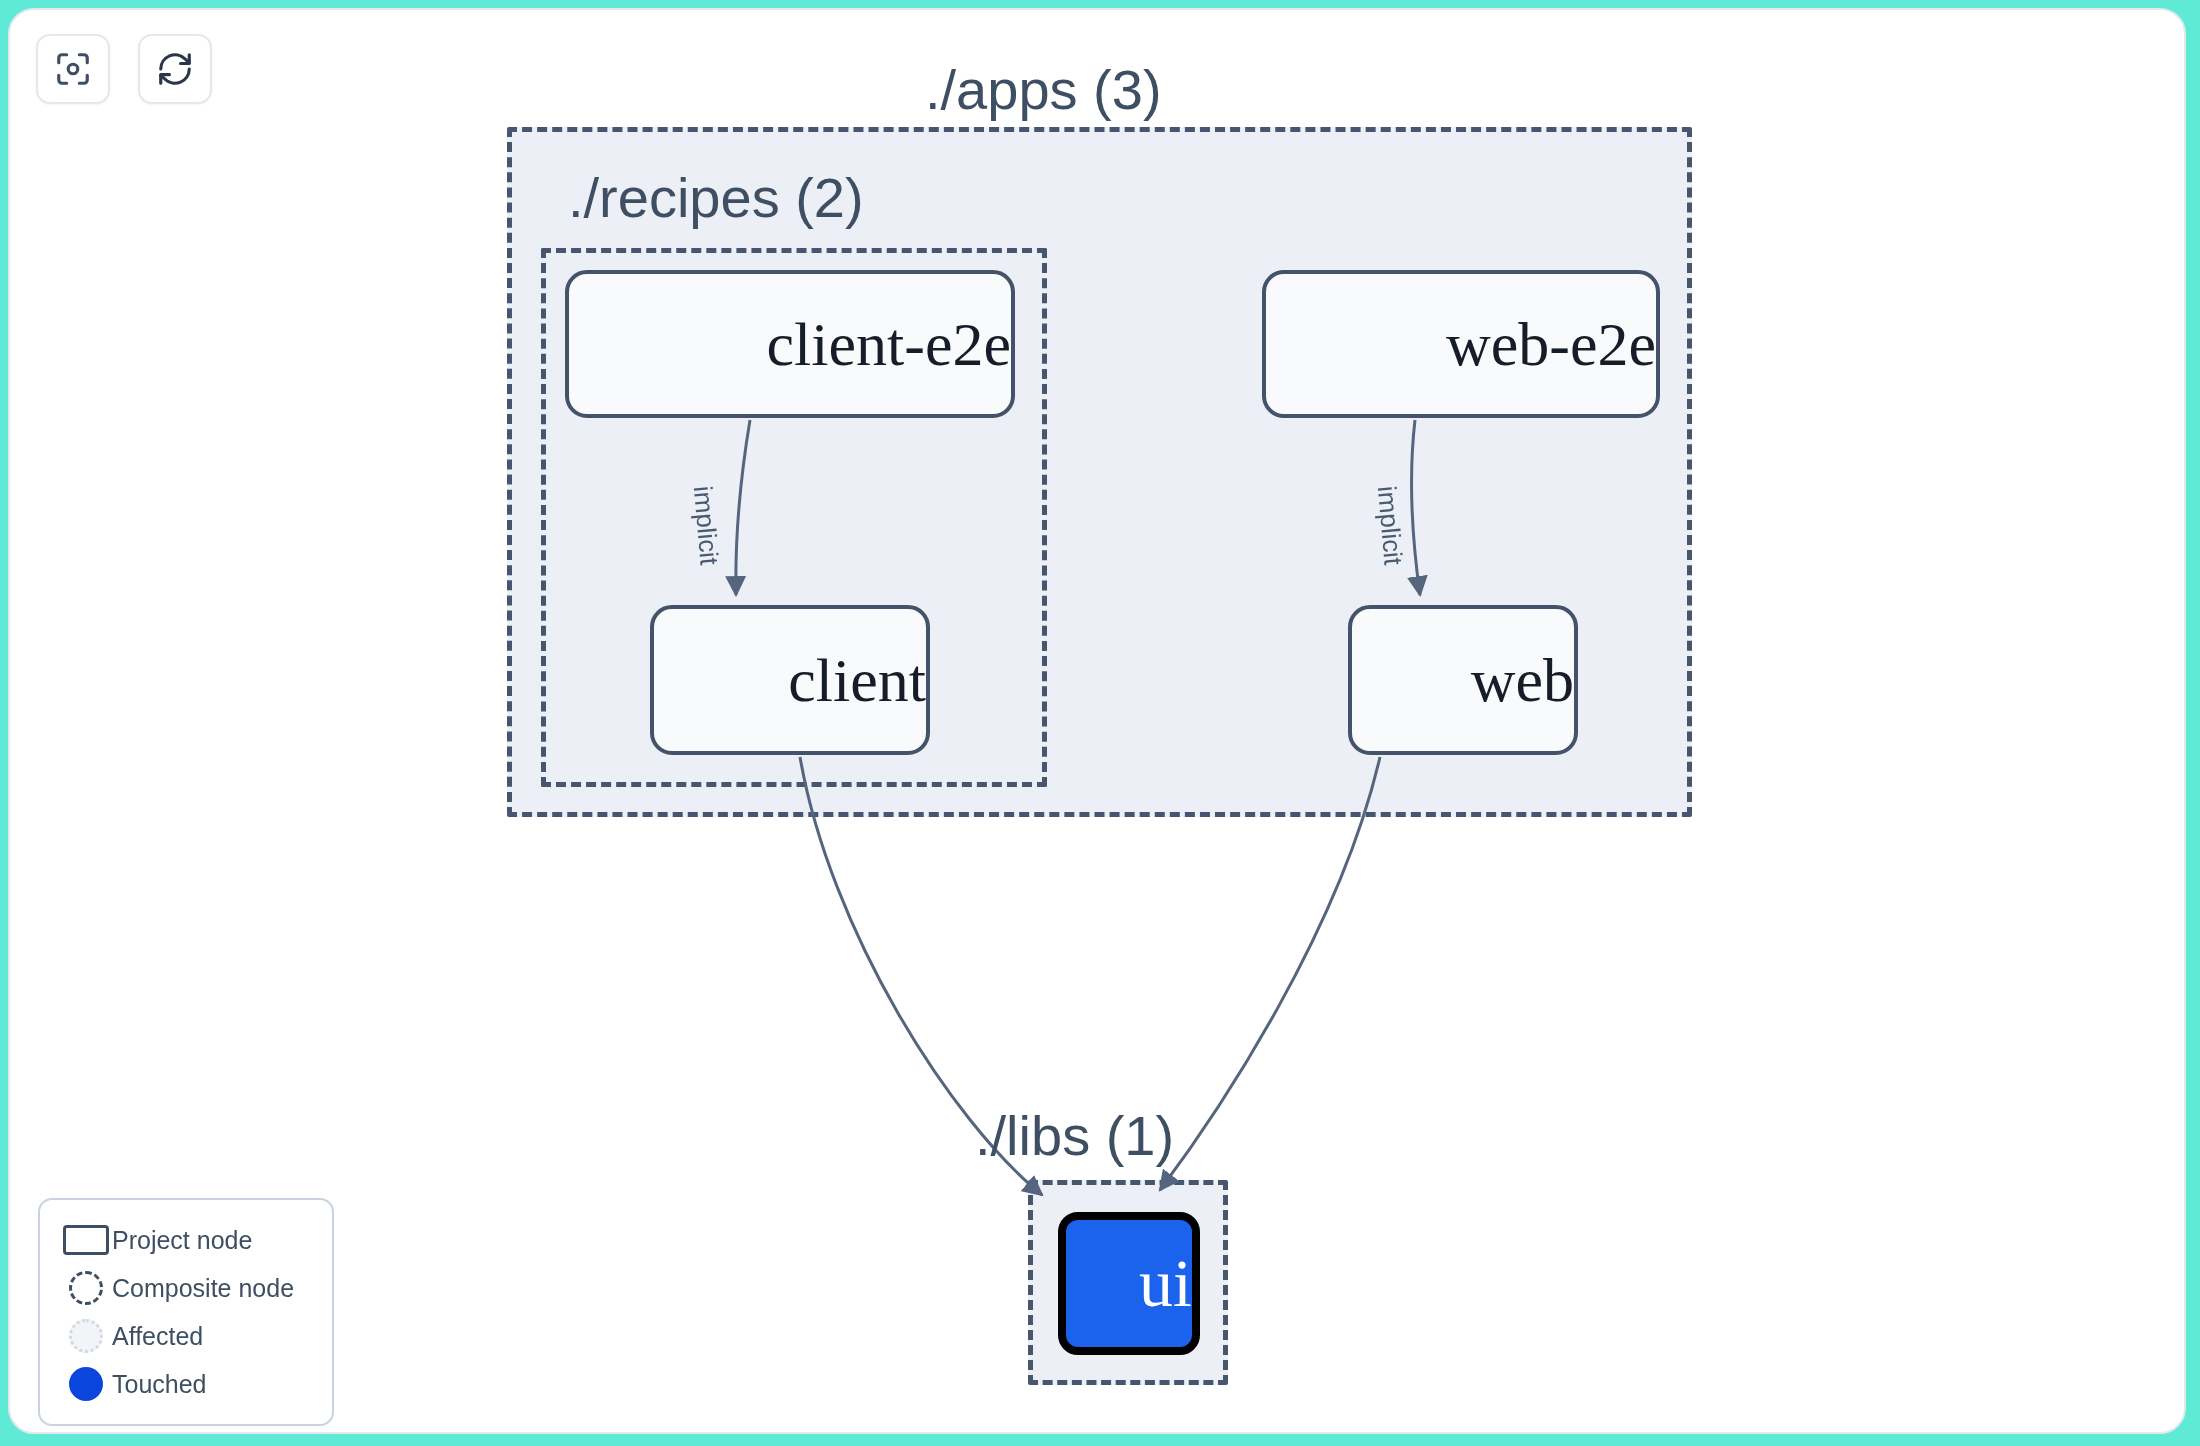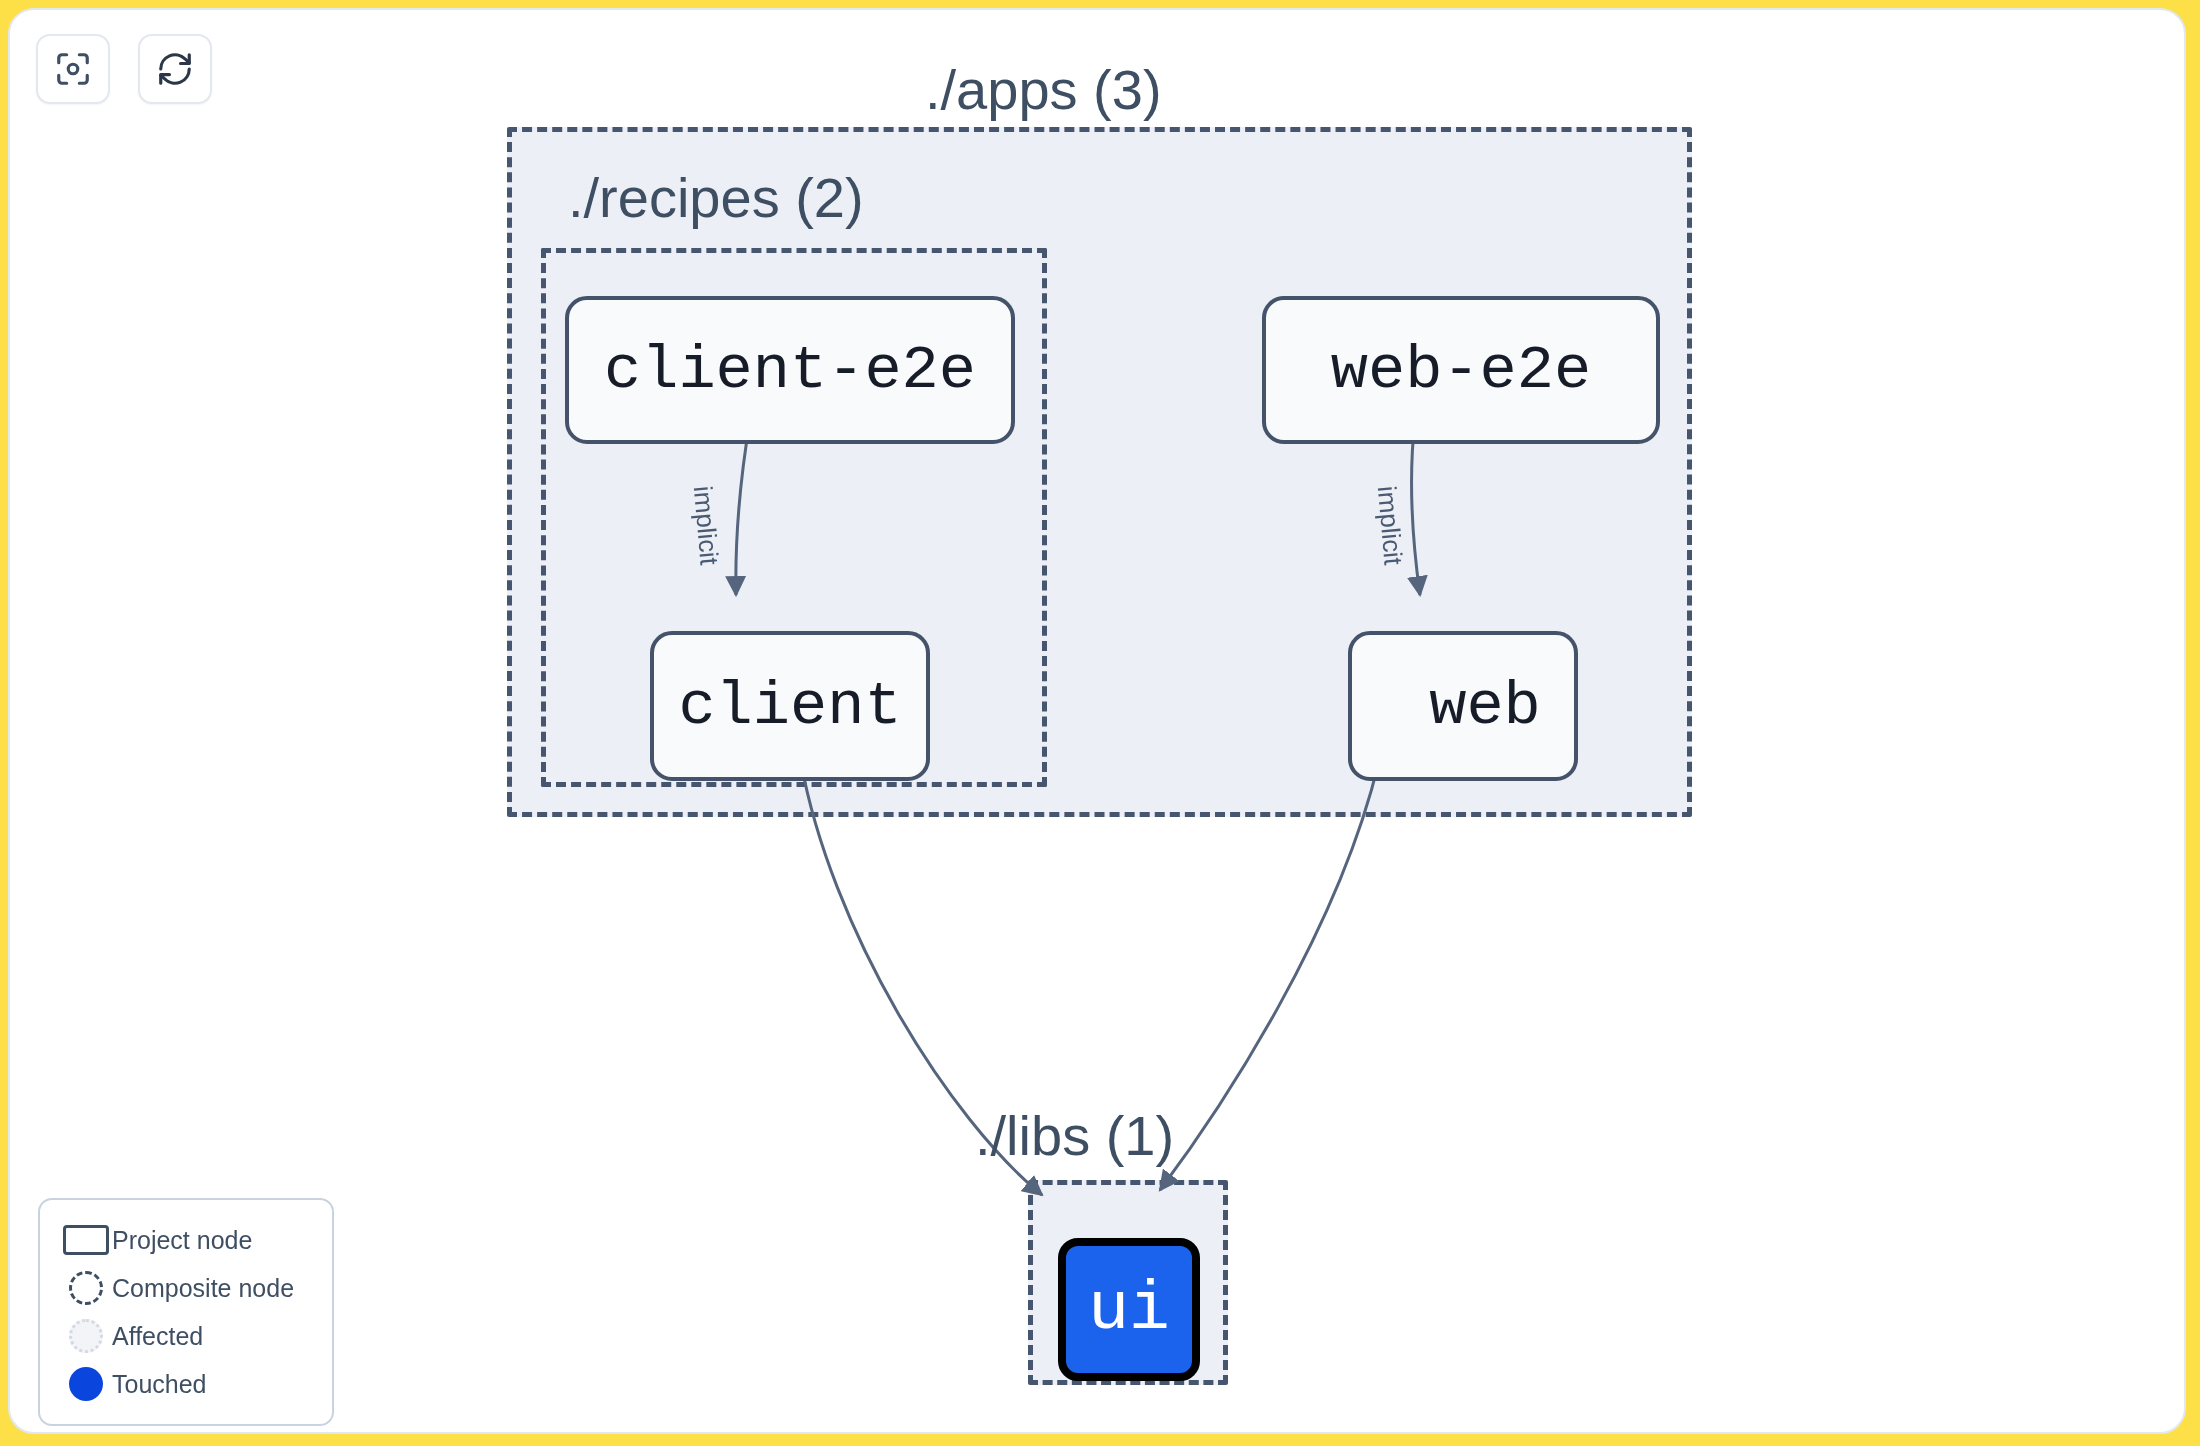--- a/index.html
+++ b/index.html
@@ -5,21 +5,21 @@
   html, body {
     margin: 0;
     padding: 0;
     background: #ffffff;
     font-family: "Liberation Sans", sans-serif;
   }
   #stage {
     position: relative;
     width: 2200px;
     height: 1446px;
-    background: #fde047;
+    background: #5eead4;
     overflow: hidden;
   }
   
   #frame {
     position: absolute;
     left: 8px; top: 8px;
     width: 2178px; height: 1426px;
     border: 2px solid #e2e8f0;
     border-radius: 26px;
     background: #ffffff;
@@ -87,27 +87,26 @@
   #label-libs  { left: 975px;  top: 1108px; }
 
   .node {
     position: absolute;
     box-sizing: border-box;
     background: #f9fafb;
     border: 4px solid #45536a;
     border-radius: 22px;
     display: flex;
     align-items: center;
-    justify-content: center;
+    justify-content: flex-end;
     color: #161d29;
     font-size: 62px;
-    font-family: Liberation Mono, monospace;
+    font-family: Liberation Serif, serif;
     z-index: 20;
     cursor: pointer;
-    margin-top: 26px;
   }
   #node-client-e2e { left: 565px;  top: 270px;  width: 450px; height: 148px; }
   #node-web-e2e    { left: 1262px; top: 270px;  width: 398px; height: 148px; }
   #node-client     { left: 650px;  top: 605px;  width: 280px; height: 150px; }
   #node-web        { left: 1348px; top: 605px;  width: 230px; height: 150px; padding-left: 44px; }
   #node-ui {
     left: 1058px; top: 1212px; width: 142px; height: 143px;
     background: #1b63ec;
     color: #ffffff;
     border: 8px solid #000000;

